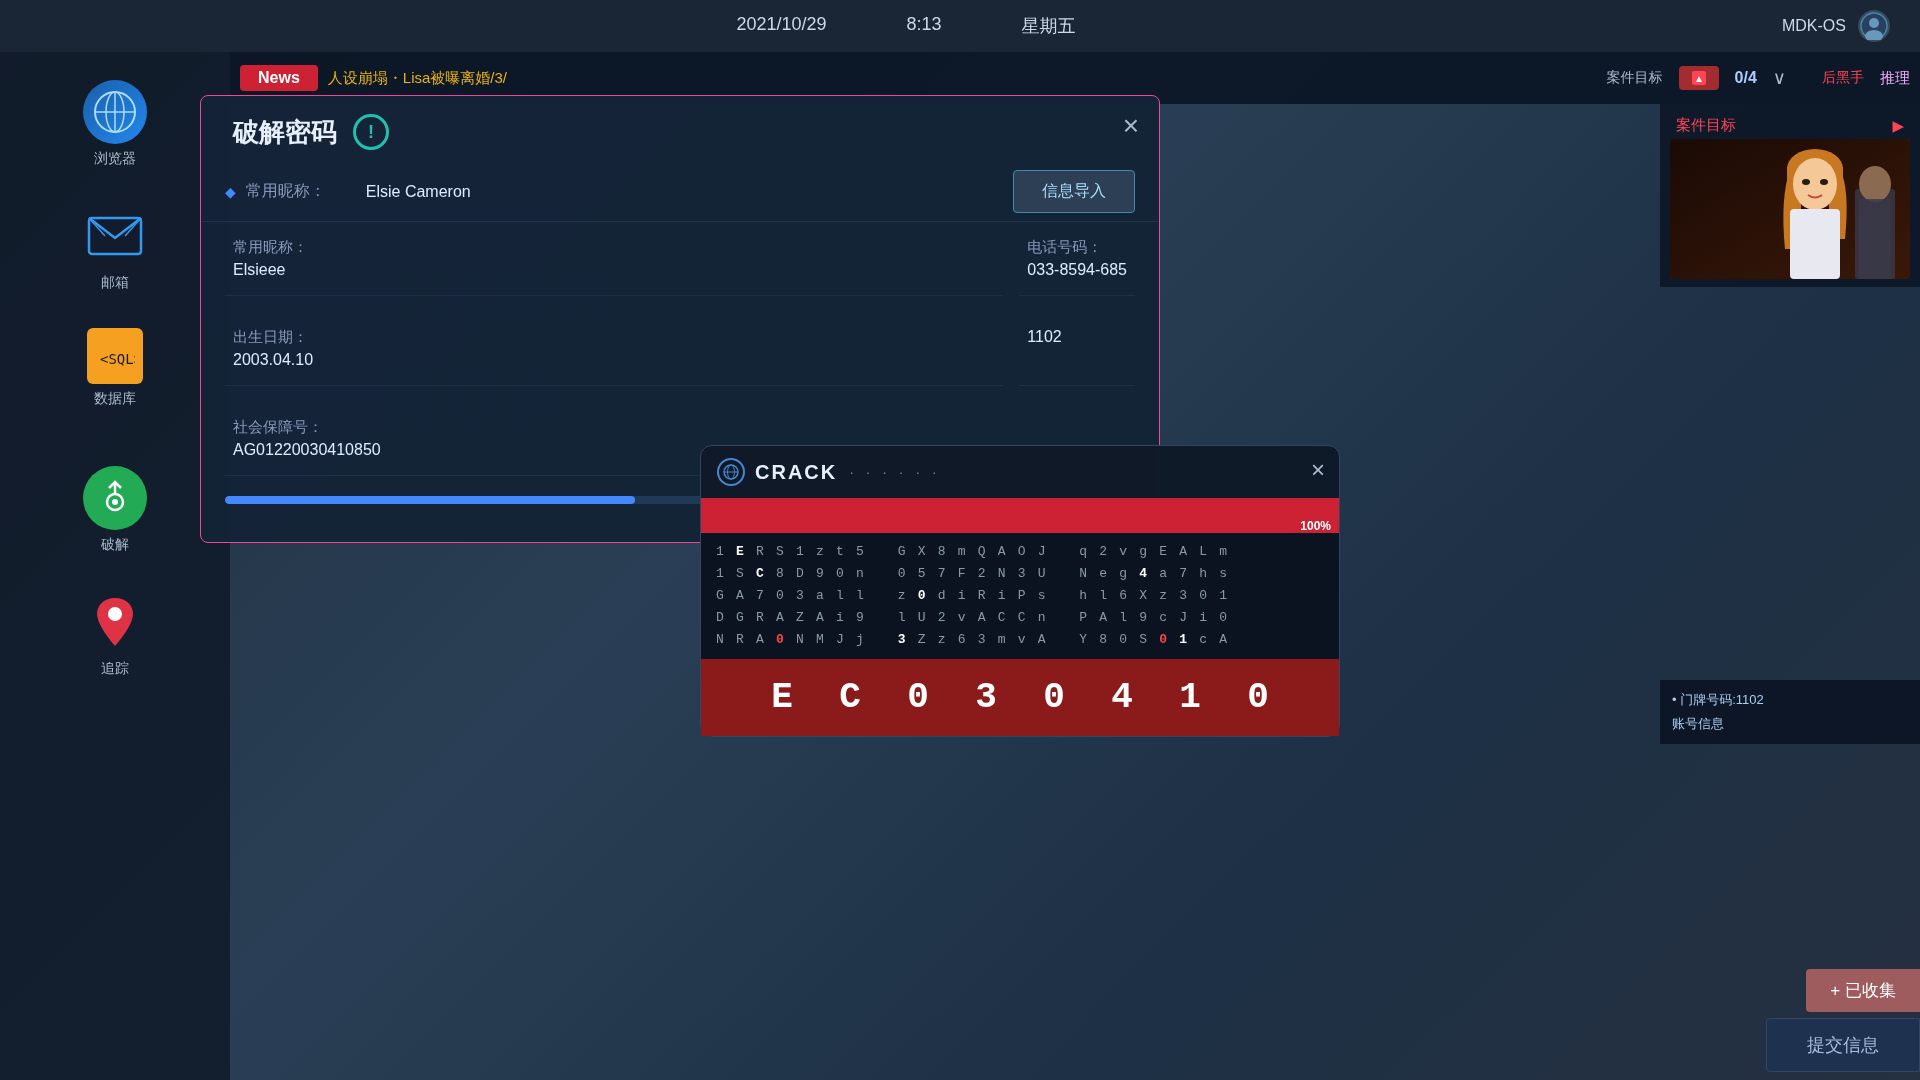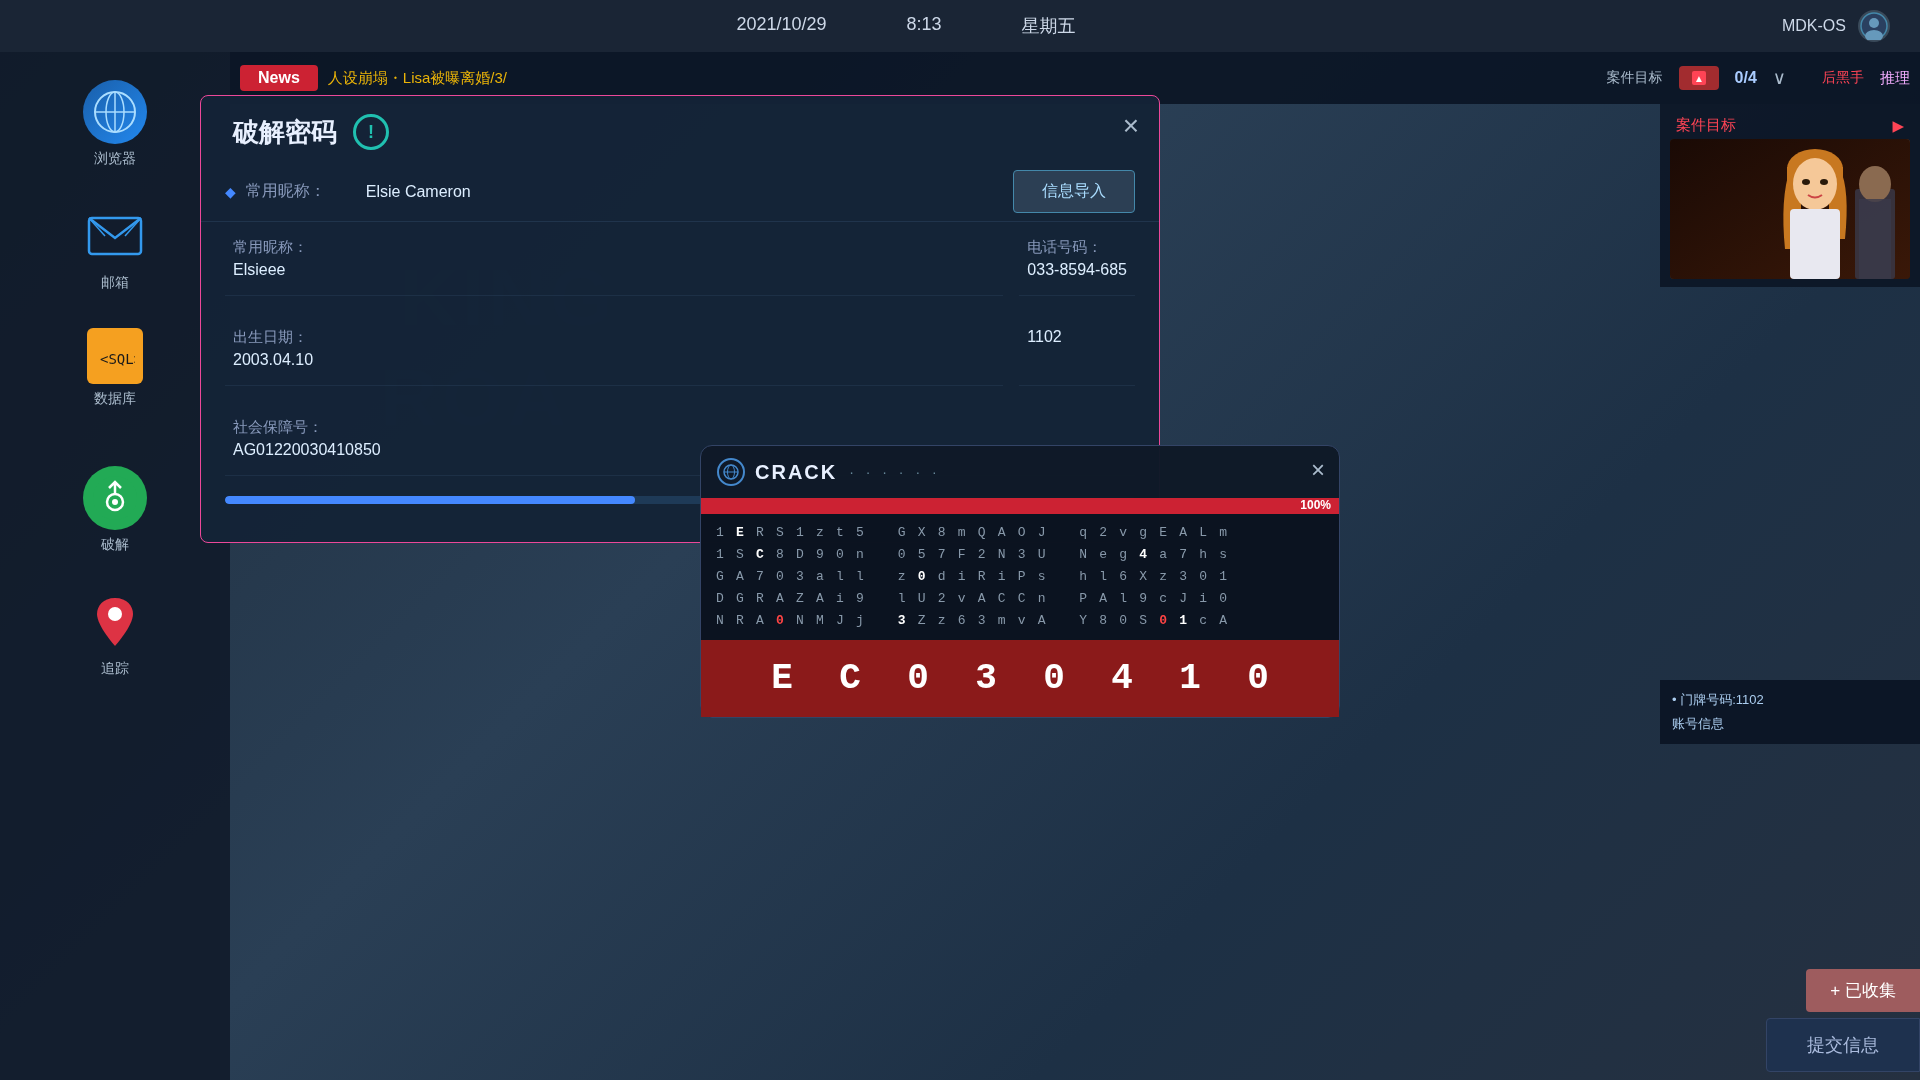--- a/index.html
+++ b/index.html
@@ -335,25 +335,25 @@
     }
     .crack-close {
       position: absolute;
       right: 14px; top: 10px;
       color: #aabbcc;
       font-size: 24px;
       cursor: pointer;
     }
 
     .crack-progress-bar {
-      height: 16px;
+      height: 35px;
       background: #cc2233;
       margin: 0;
       display: flex;
-      align-items: flex-start;
+      align-items: flex-end;
       justify-content: flex-end;
       padding-right: 8px;
     }
     .crack-progress-text {
       color: white;
       font-size: 12px;
       font-weight: bold;
     }
 
     .crack-matrix {

